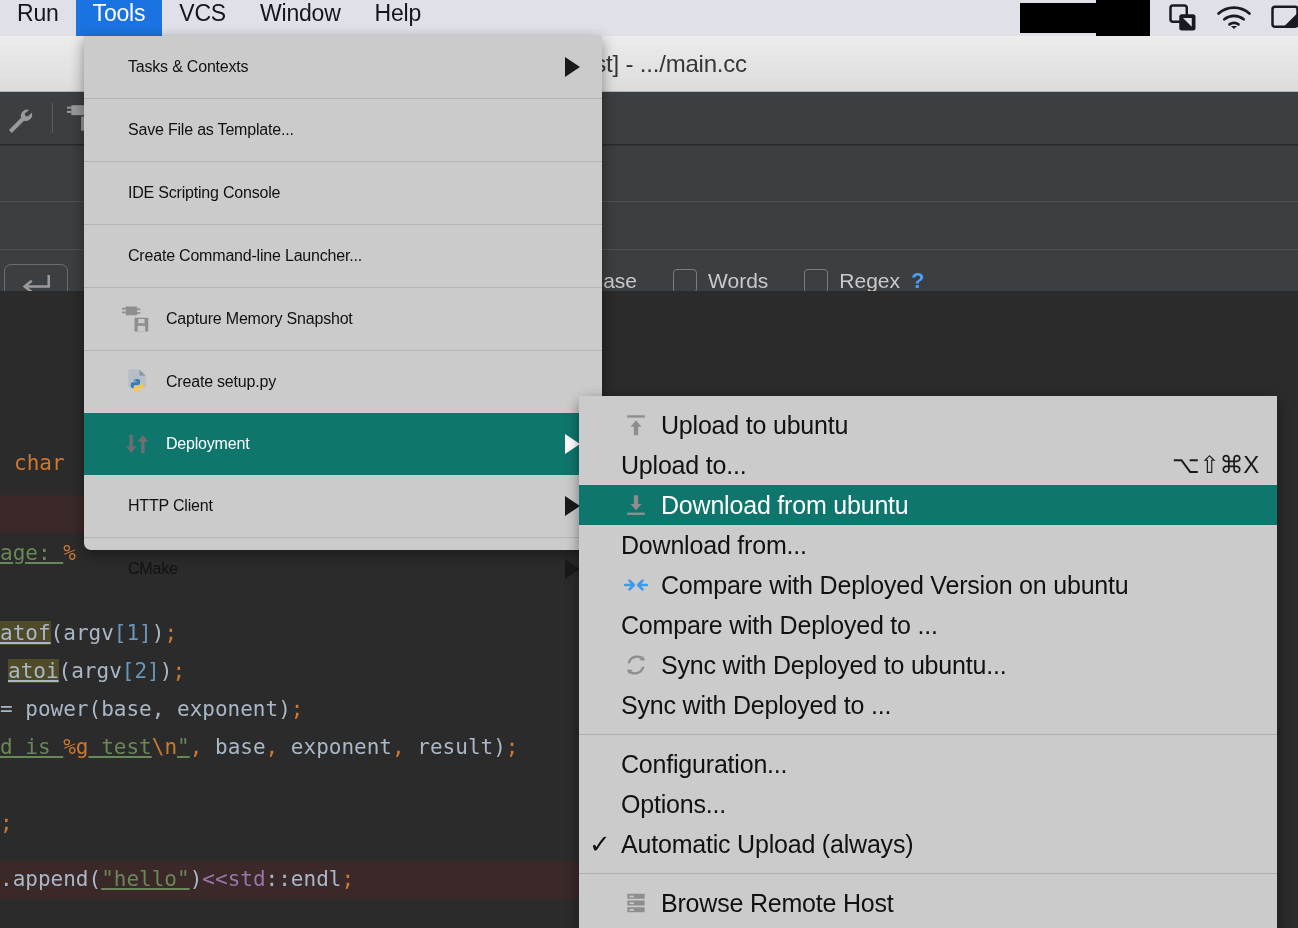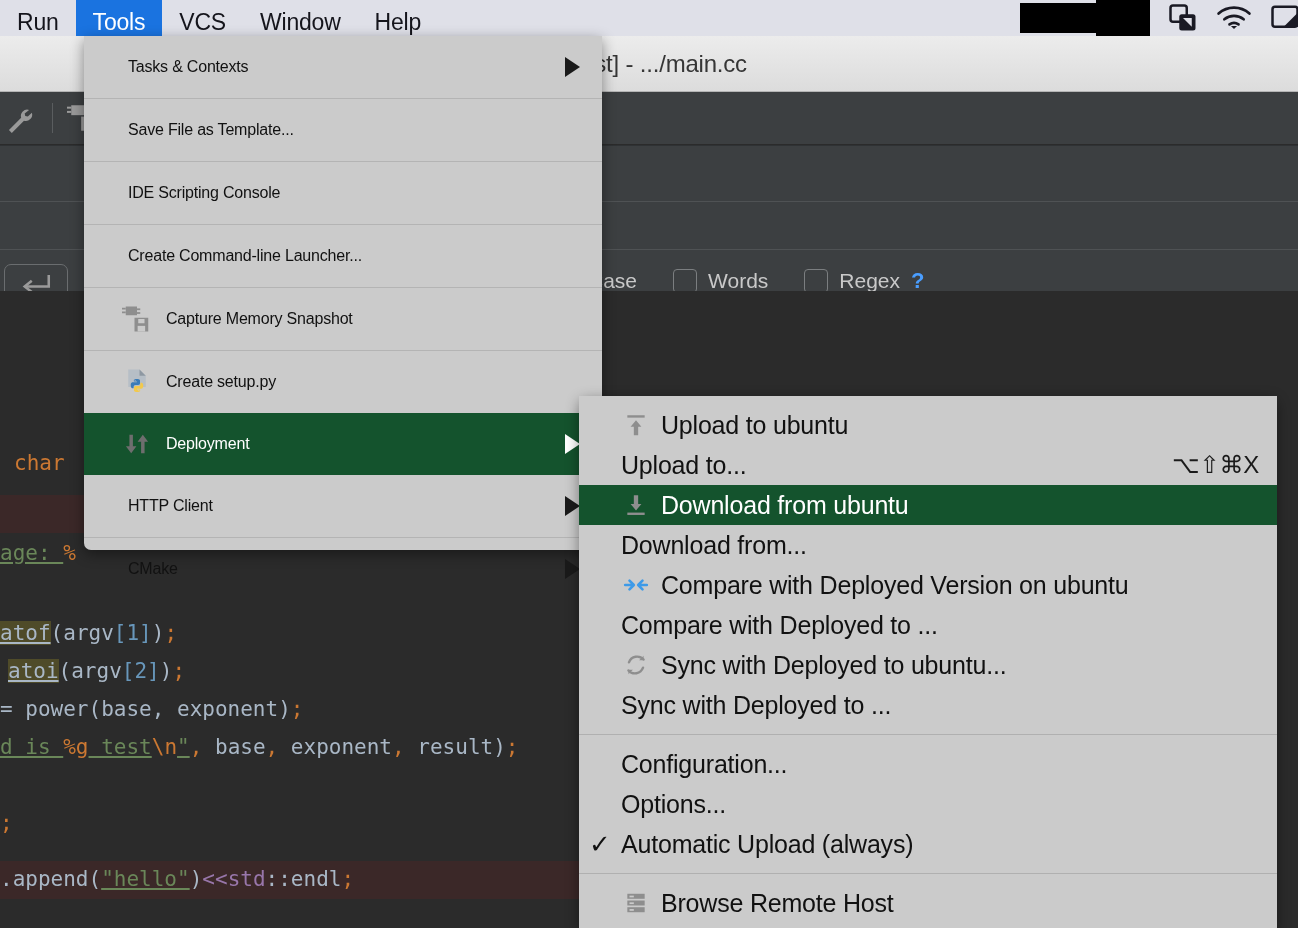--- a/index.html
+++ b/index.html
@@ -14,21 +14,21 @@
 
   
   .menubar {
     position: absolute; left: 0; top: 0; width: 1298px; height: 36px;
     background: #dfe0e8;
     display: flex; align-items: center;
     z-index: 40;
   }
   .menubar-left { display: flex; align-items: stretch; height: 36px; }
   .mb-item {
-    display: flex; align-items: flex-end;
+    display: flex; align-items: flex-start;
     padding: 0 17px; height: 36px;
     font-size: 23px; color: #15151c; letter-spacing: -0.2px;
   }
   .mb-item.active { background: #1a73e0; color: #ffffff; }
   .menubar-right {
     position: absolute; right: 0; top: 0; height: 36px;
     display: flex; align-items: center; gap: 18px; padding-right: 4px;
   }
   .redact-box { width: 76px; height: 30px; background: #000; }
   .redact-box2 { width: 54px; height: 36px; background: #000; margin-left: -18px; }
@@ -104,21 +104,21 @@
     border-top-left-radius: 8px; border-top-right-radius: 8px; }
 
   .mi {
     position: relative;
     display: flex; align-items: center;
     height: 62px;
     padding-left: 44px; padding-right: 18px;
     font-size: 16px; color: #111111; letter-spacing: -0.2px;
     white-space: nowrap;
   }
-  .mi.sel { background: #14532d; color: #ffffff; }
+  .mi.sel { background: #0f766e; color: #ffffff; }
   .mi .mi-icon { position: absolute; left: 38px; width: 30px; height: 30px;
     display: flex; align-items: center; justify-content: center; }
   .mi.has-icon { padding-left: 82px; }
   .mi .arrow {
     position: absolute; right: 22px;
     width: 0; height: 0;
     border-top: 10px solid transparent; border-bottom: 10px solid transparent;
     border-left: 15px solid #1a1a1a;
   }
   .mi.sel .arrow { border-left-color: #ffffff; }

